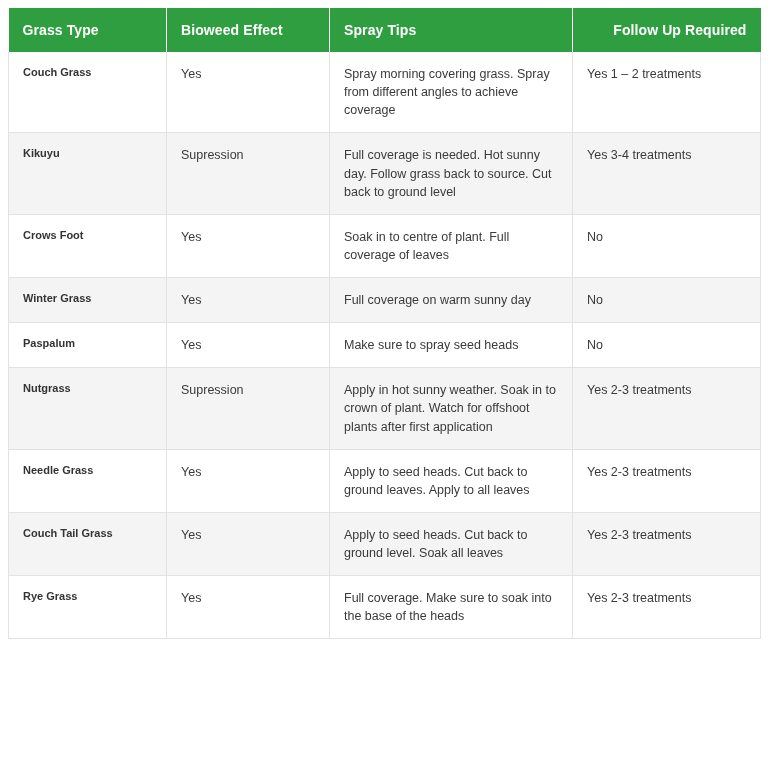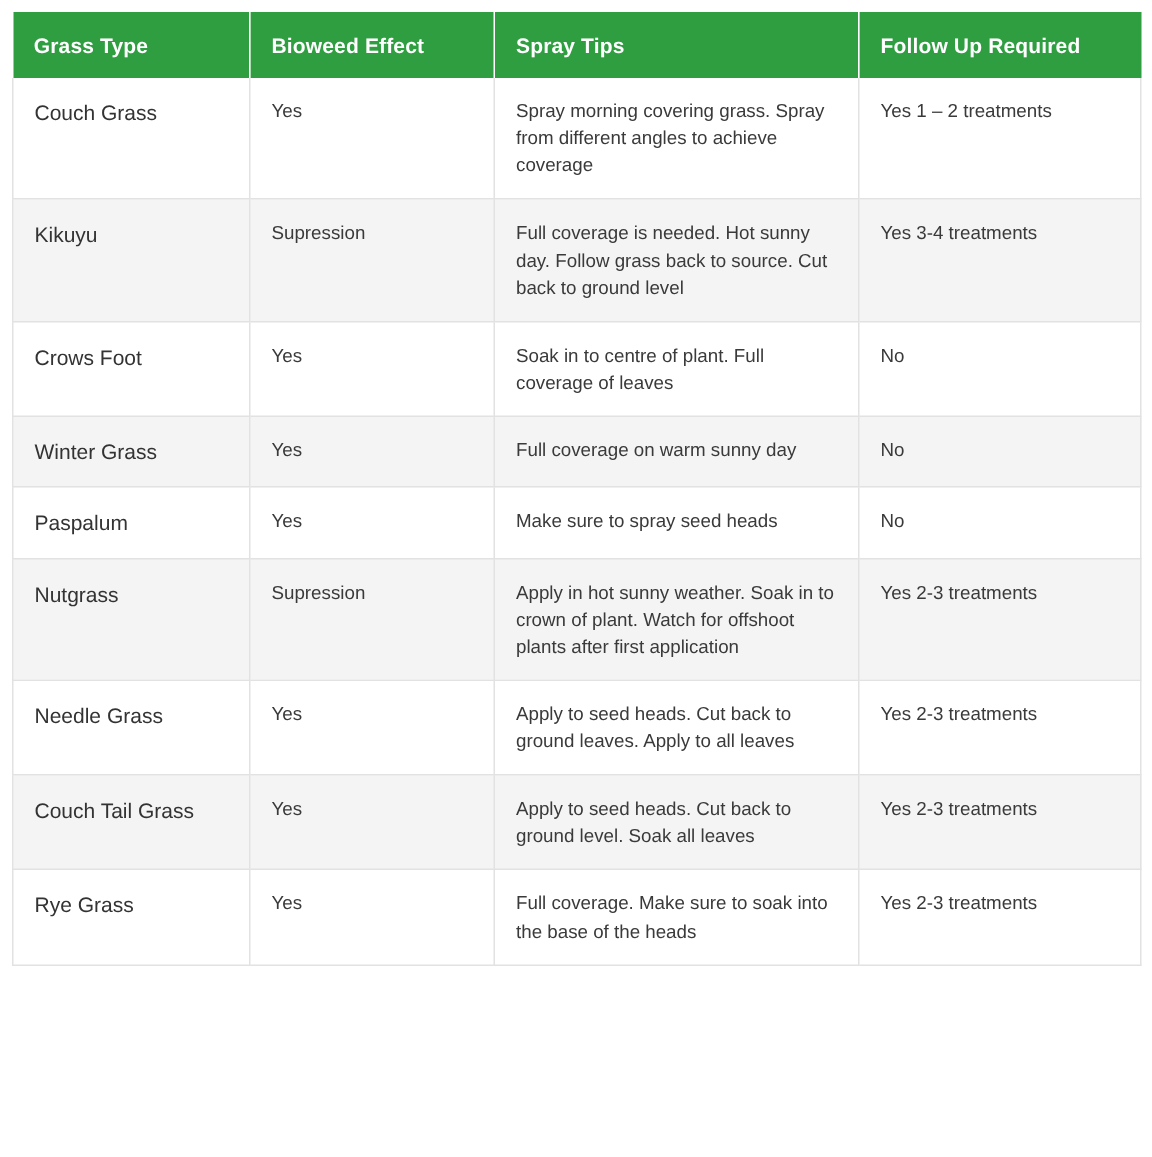--- a/index.html
+++ b/index.html
@@ -34,43 +34,43 @@
   thead th {
     background: #2f9e41;
     color: #ffffff;
     text-align: left;
     font-size: 14px;
     font-weight: bold;
     padding: 14px 14px 14px 14px;
     border-right: 1px solid #ffffff;
     letter-spacing: 0.1px;
   }
-  thead th:last-child { border-right: none; }
+  thead th:last-child { border-right: none; text-align: right; }
 
   tbody td {
     padding: 13px 14px 13px 14px;
     vertical-align: top;
     border-right: 1px solid #e2e2e2;
     border-bottom: 1px solid #e2e2e2;
     line-height: 1.45;
   }
   tbody td:last-child { border-right: 1px solid #e2e2e2; }
   tbody tr td:first-child {
     border-left: 1px solid #e2e2e2;
   }
   tbody tr:nth-child(odd) td {
     background: #ffffff;
   }
   tbody tr:nth-child(even) td {
     background: #f4f4f4;
   }
   tbody td.name {
-    font-weight: normal;
+    font-weight: bold;
     color: #333333;
-    font-size: 14px;
+    font-size: 11px;
   }
 </style>
 </head>
 <body>
 
 <div class="table-wrap">
   <table class="grass-table">
     <colgroup>
       <col class="c1">
         <col class="c2">

